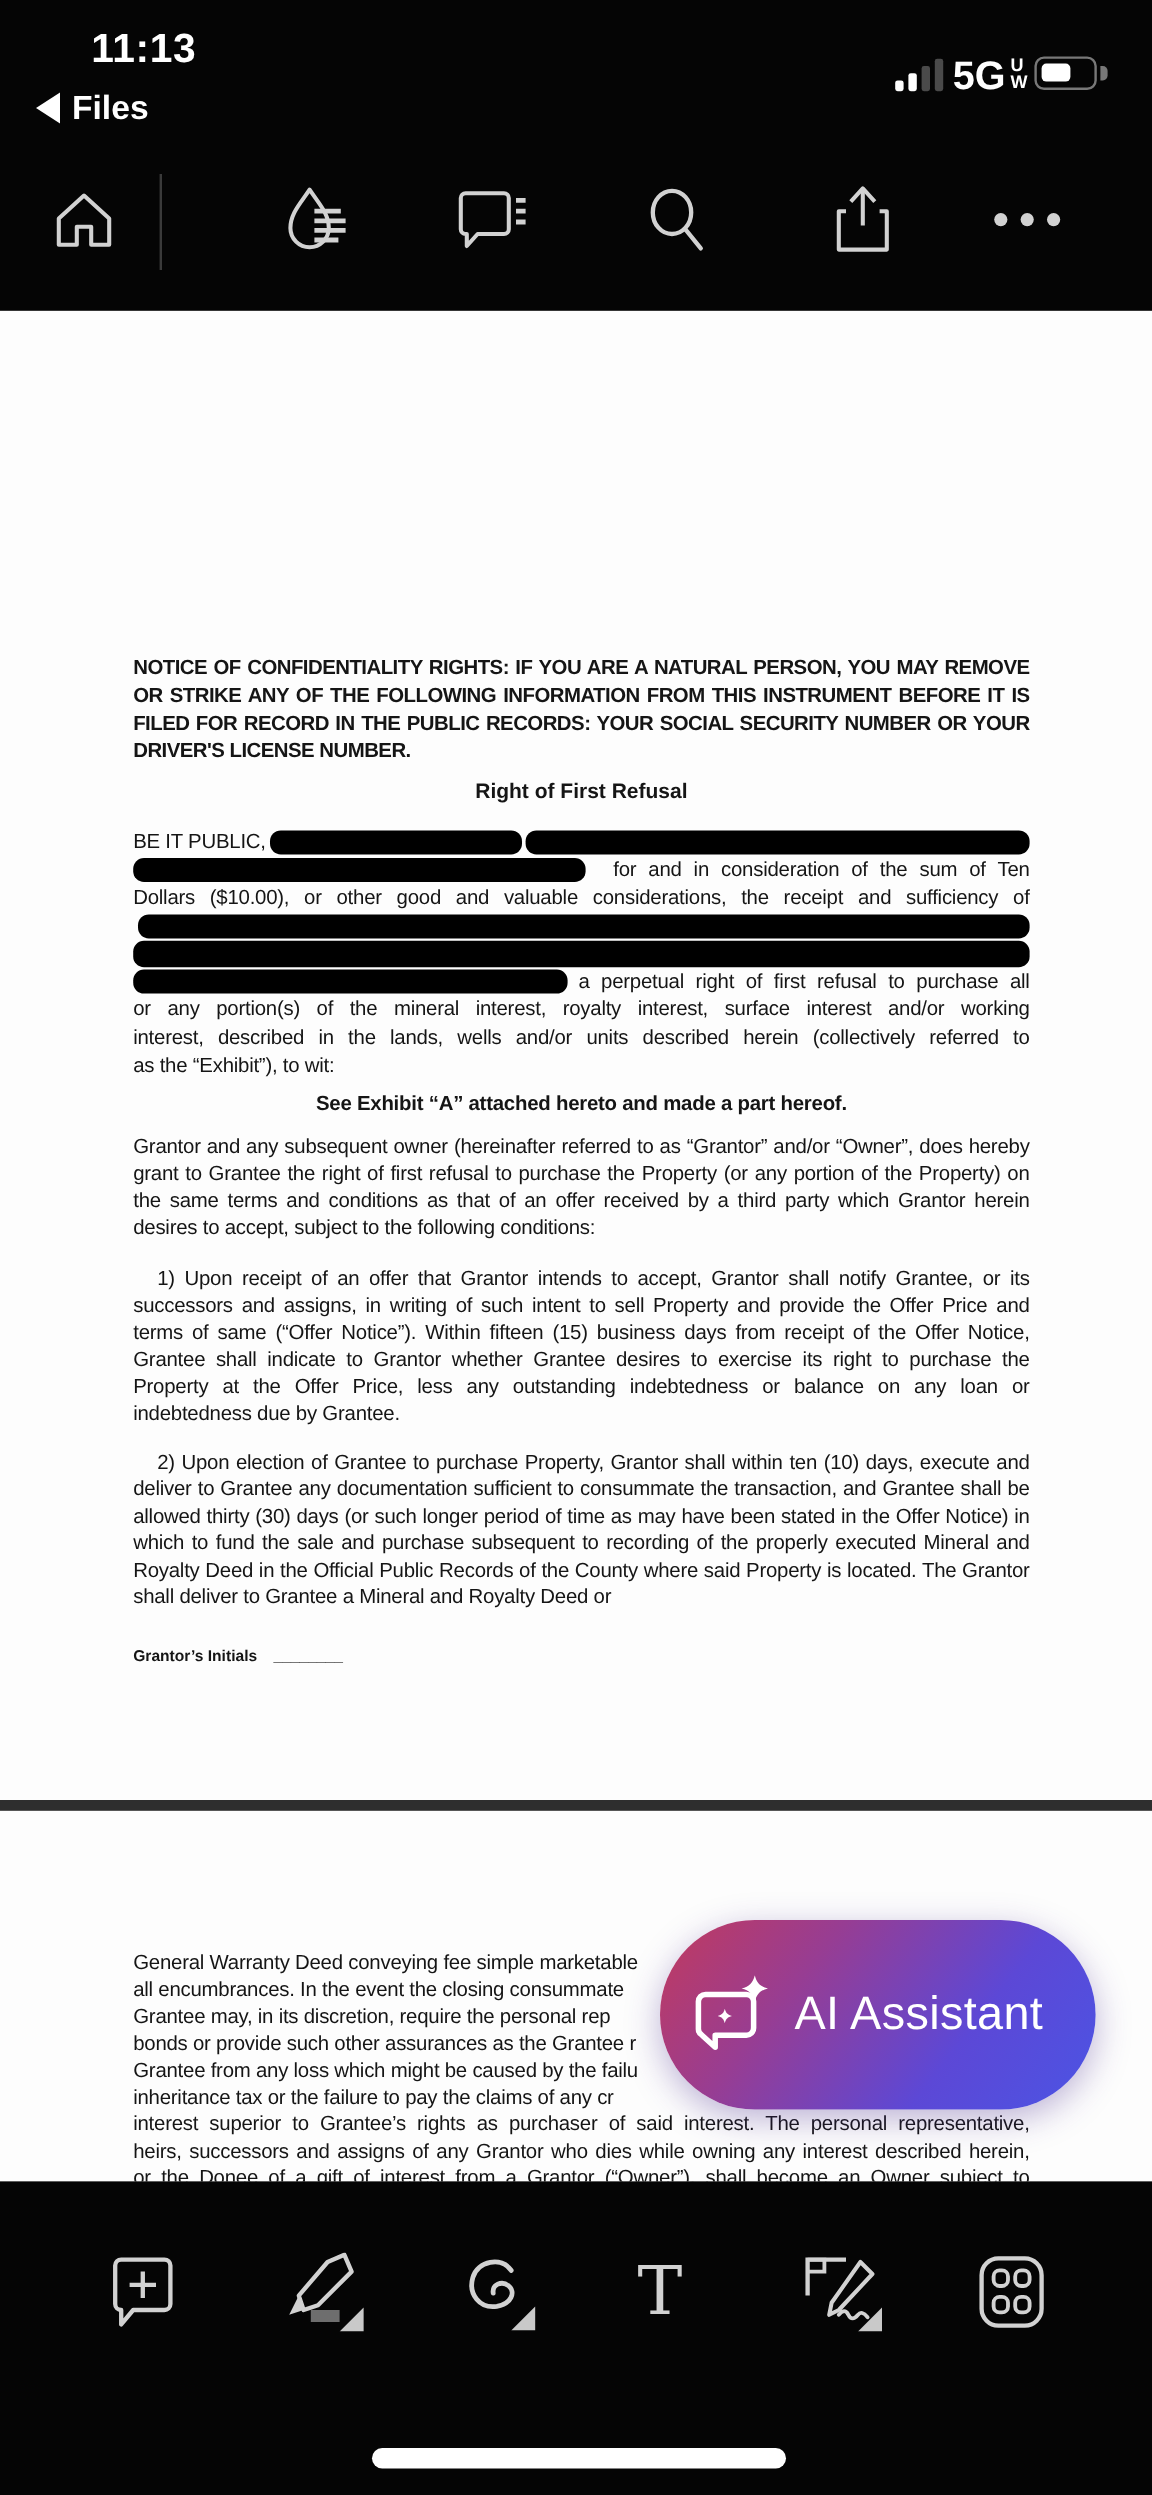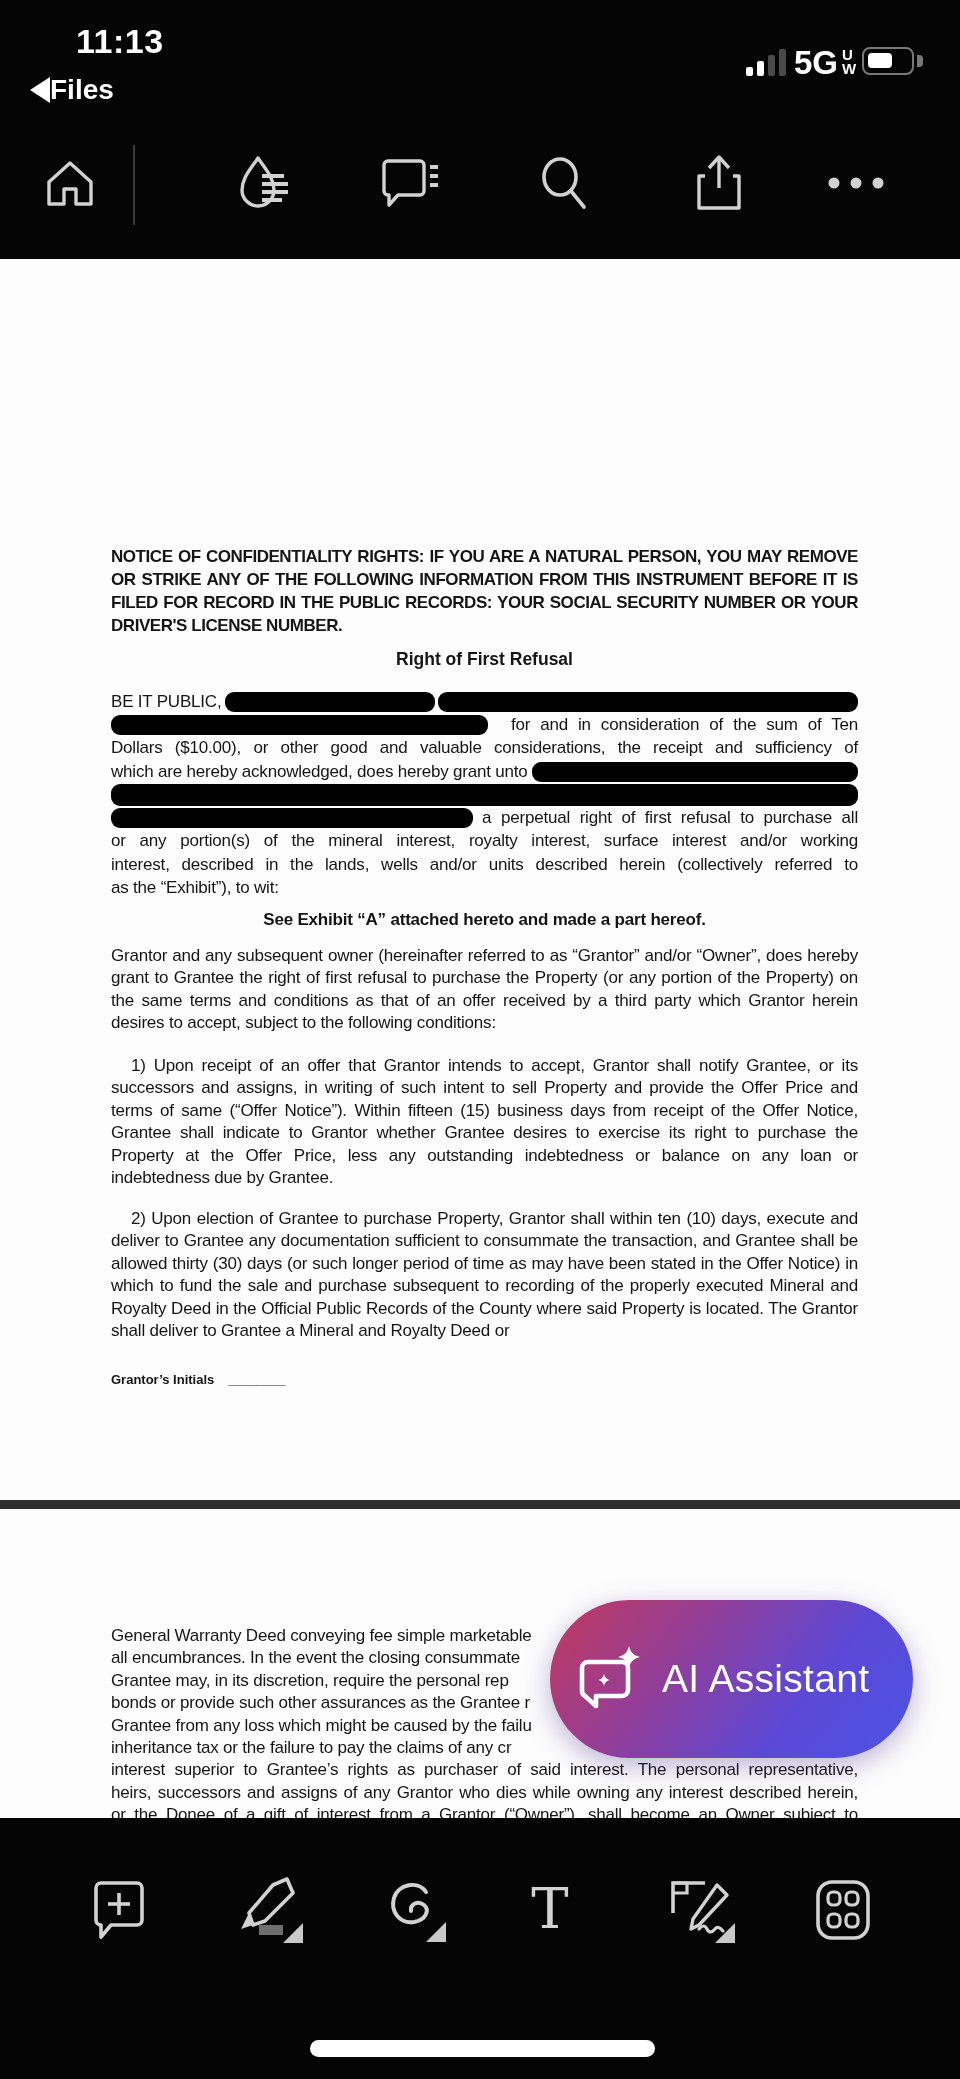--- a/index.html
+++ b/index.html
@@ -4,21 +4,21 @@
 <style>
   * { margin:0; padding:0; box-sizing:border-box; }
   html,body { background:#000; }
   #screen {
     position:relative; width:960px; height:2079px; overflow:hidden;
     background:#050505; font-family:"Liberation Sans", sans-serif;
   }
   
   .statusbar { position:absolute; top:0; left:0; width:960px; height:110px; }
   .time { position:absolute; left:76px; top:22px; color:#fff; font-size:34px; font-weight:bold; letter-spacing:.5px; }
-  .back { position:absolute; left:30px; top:74px; color:#fff; font-size:28px; font-weight:bold; display:flex; align-items:center; cursor:pointer; }
+  .back { position:absolute; left:30px; top:74px; color:#fff; font-size:28px; font-weight:bold; display:flex; align-items:center; gap:10px; cursor:pointer; }
   .back-tri { width:0; height:0; border-top:13px solid transparent; border-bottom:13px solid transparent; border-right:20px solid #fff; }
   .sig { position:absolute; left:746px; top:46px; display:flex; align-items:flex-end; gap:4px; height:30px; }
   .sig span { width:7px; border-radius:2px; display:block; }
   .carrier { position:absolute; left:794px; top:44px; color:#fff; font-size:33px; font-weight:bold; }
   .carrier-sub { position:absolute; left:842px; top:48px; color:#fff; font-size:15px; font-weight:bold; line-height:14px; }
   .batt { position:absolute; left:862px; top:47px; width:52px; height:28px; border:2.5px solid #787878; border-radius:8px; }
   .batt-fill { position:absolute; left:4px; top:4px; width:24px; height:15px; background:#fff; border-radius:4px; }
   .batt-nub { position:absolute; left:917px; top:55px; width:6px; height:12px; background:#787878; border-radius:0 4px 4px 0; }
   
   .toolbar { position:absolute; top:138px; left:0; width:960px; height:121px; display:block; }
@@ -152,21 +152,20 @@
           </span>
       </div>
       <div class="iline">
         <span class="redact" style="width:377px;flex:none"></span>
         <span class="jlast" style="flex:1;padding-left:23px">for and in consideration of the sum of Ten</span>
       </div>
       <div class="iline">
         <span class="jlast" style="flex:1">Dollars ($10.00), or other good and valuable considerations, the receipt and sufficiency of</span>
       </div>
       <div class="iline">
-        <span class="nowrap">which are hereby acknowledged, does hereby grant unto</span>
         <span class="barwrap">
             <span class="redact" style="flex:1"></span>
           </span>
       </div>
       <div class="iline">
         <span class="redact" style="width:100%;height:22px"></span>
       </div>
       <div class="iline">
         <span class="redact" style="width:362px;flex:none"></span>
         <span class="jlast" style="flex:1;padding-left:9px">a perpetual right of first refusal to purchase all</span>

